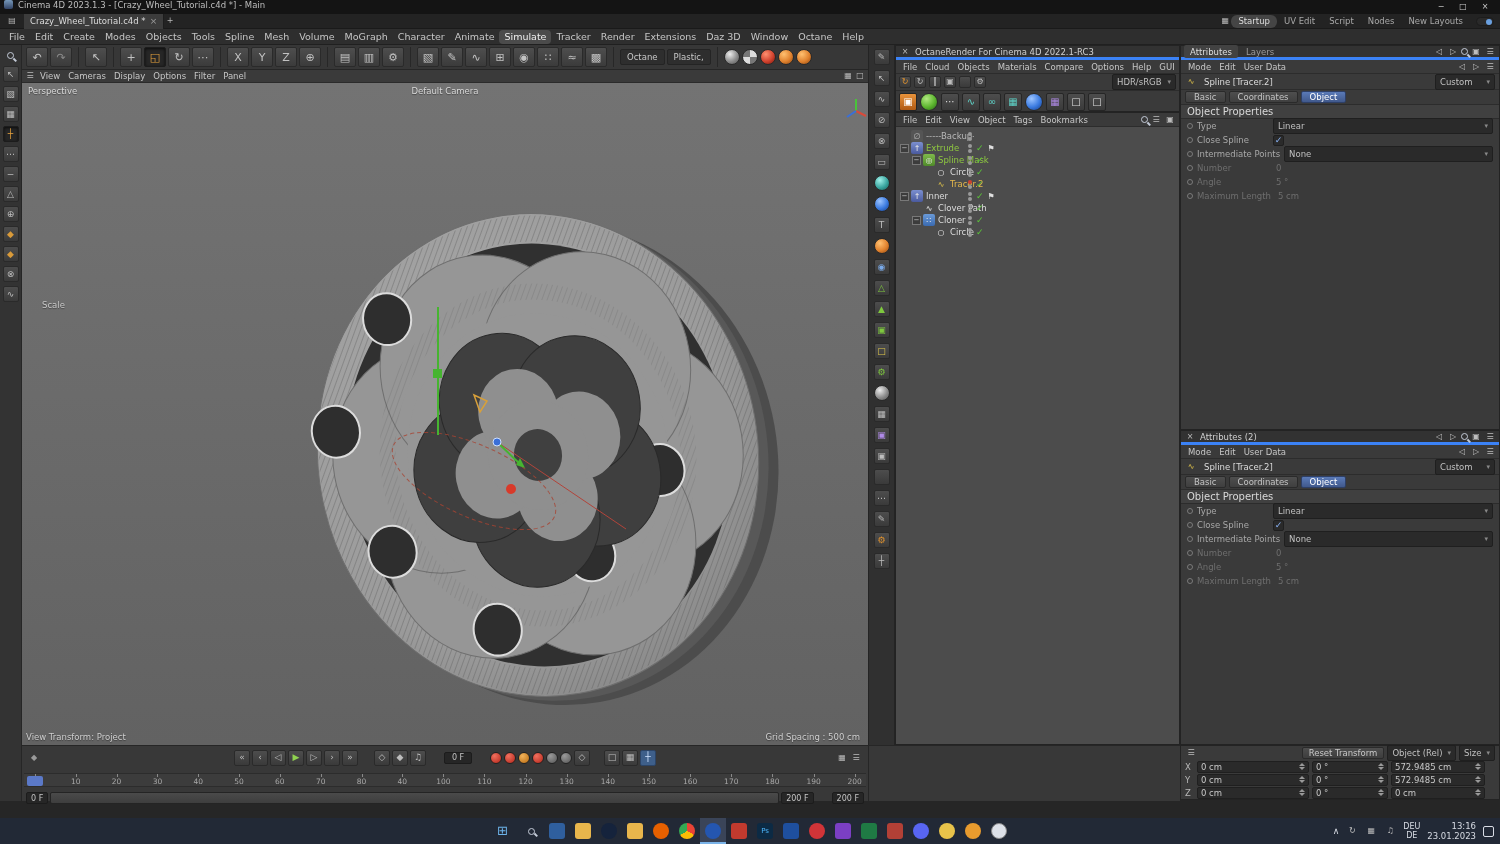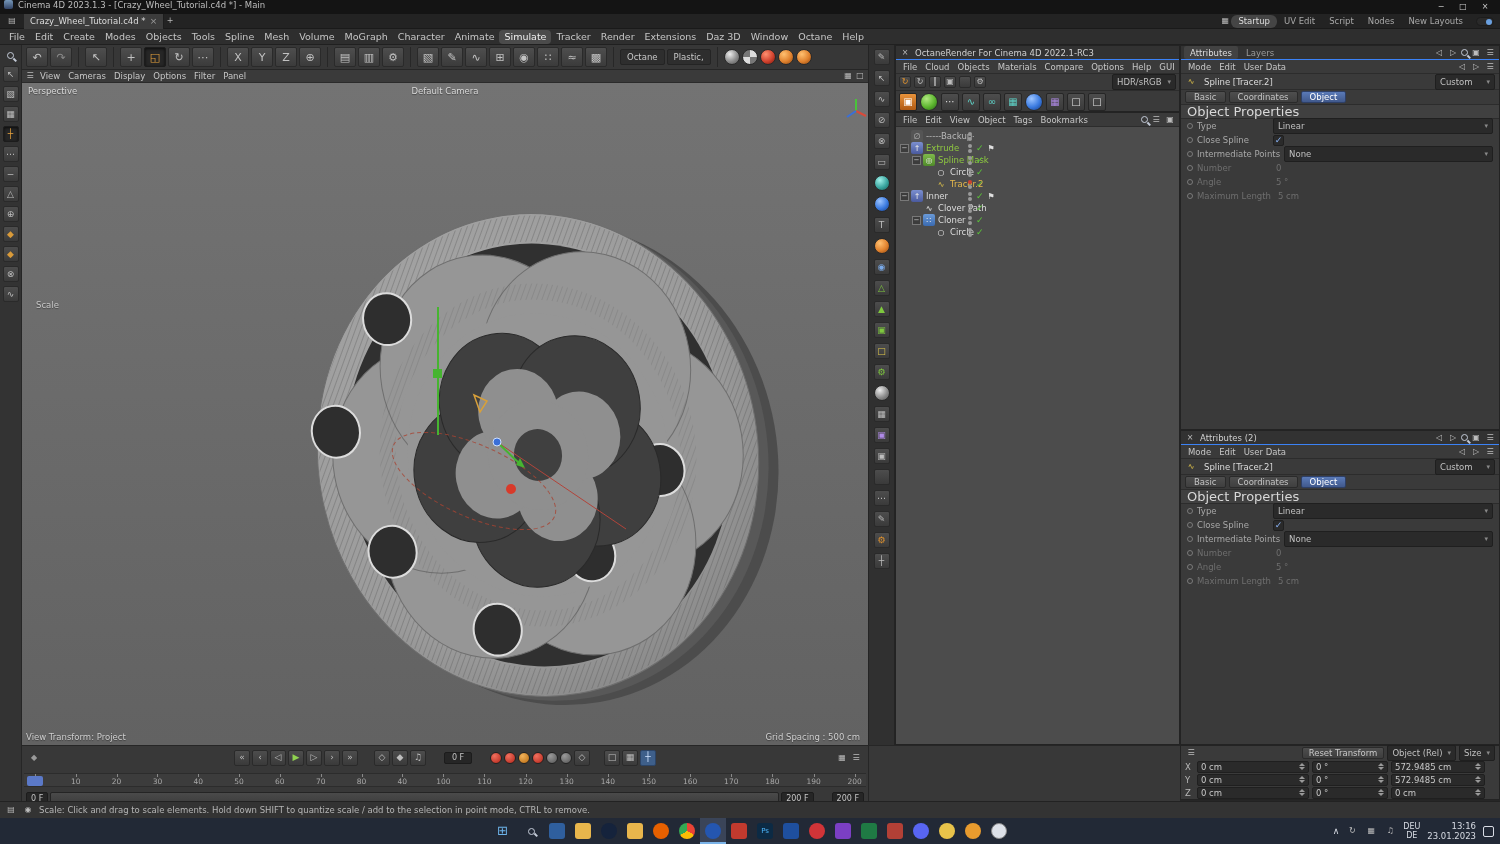--- a/index.html
+++ b/index.html
@@ -82,32 +82,32 @@
 #vp{position:absolute;left:22px;top:70px;width:846px;height:675px;background:#3a3a3a}
 .vp-menubar{height:13px;background:#3a3a3a;display:flex;align-items:center;border-bottom:1px solid #2b2b2b;padding:0 2px}
 .vp-canvas{position:absolute;left:0;top:13px;width:846px;height:662px;overflow:hidden;background:#6b6b6b}
 .vp-label{position:absolute;font-size:8.5px;color:#d8d8d8;text-shadow:0 1px 1px rgba(0,0,0,.4)}
 
 #right-strip{position:absolute;left:868px;top:45px;width:27px;height:700px;background:#303030;
   border-left:1px solid #242424;border-right:1px solid #242424;display:flex;flex-direction:column;
   align-items:center;gap:5px;padding-top:4px}
 
 .panel{position:absolute;background:#3a3a3a;border:1px solid #232323}
-.phead{height:14px;background:#323232;display:flex;align-items:center;padding:0 3px;gap:2px;border-bottom:1px solid #3b82f6}
+.phead{height:14px;background:#323232;display:flex;align-items:center;padding:0 3px;gap:2px;border-bottom:3px solid #3b82f6}
 .ptab1{padding:0 6px;font-size:8.5px;color:#9a9a9a;height:13px;display:inline-flex;align-items:center}
 .ptab1.active{background:#424242;color:#ddd;border-radius:2px}
 .pmenu{height:14px;display:flex;align-items:center;padding:0 3px;border-bottom:1px solid #2c2c2c;gap:2px}
 .mrow{display:flex;align-items:center}
 .pobj{height:16px;display:flex;align-items:center;padding:0 4px;gap:4px;border-bottom:1px solid #2c2c2c}
 .pobj-t{font-size:8.5px;color:#dcdcdc}
 .ptabs{height:15px;display:flex;align-items:center;gap:3px;padding:0 4px;border-bottom:1px solid #2c2c2c}
 .ptab{height:12px;padding:0 8px;background:linear-gradient(#4e4e4e,#3f3f3f);border:1px solid #2a2a2a;
   border-radius:2px;font-size:8.5px;display:inline-flex;align-items:center;color:#c4c4c4}
 .ptab.active{background:linear-gradient(#5a7ab8,#41598c);color:#fff;border-color:#2e3f66}
-.psec{height:14px;display:flex;align-items:center;padding:0 6px;font-size:13px;color:#d8d8d8;
+.psec{height:14px;display:flex;align-items:center;padding:0 6px;font-size:10px;color:#d8d8d8;
   background:#404040;border-bottom:1px solid #2c2c2c}
 .arow{height:14px;display:flex;align-items:center;padding:0 6px;gap:4px}
 .pdot{width:6px;height:6px;min-width:6px;border:1px solid #7a7a7a;border-radius:50%}
 .albl{min-width:72px;font-size:8.5px;color:#a8a8a8;white-space:nowrap}
 .arow.dis .albl{color:#6e6e6e}
 .dval{font-size:8.5px;color:#6e6e6e;padding-left:3px}
 .dd{display:inline-flex;align-items:center;background:#2a2a2a;border:1px solid #1f1f1f;border-radius:2px;
   color:#c0c0c0;font-size:8.5px;padding:0 4px;height:16px;white-space:nowrap}
 .dd::after{content:"▾";font-size:7px;color:#8a8a8a;margin-left:auto;padding-left:5px}
 .dd.grow{flex:1}
@@ -388,21 +388,21 @@
           <circle cx="489" cy="406" r="5" fill="#d83a2a"></circle>
         </g>
         <g transform="translate(822,14)">
           <line x1="12" y1="14" x2="12" y2="2" stroke="#49c43a" stroke-width="2"></line>
           <line x1="12" y1="14" x2="22" y2="19" stroke="#d84a3a" stroke-width="2"></line>
           <line x1="12" y1="14" x2="3" y2="20" stroke="#3a6fd8" stroke-width="2"></line>
         </g>
       </svg>
       <span class="vp-label" style="left:6px;top:3px">Perspective</span>
       <span class="vp-label" style="left:50%;top:3px;transform:translateX(-50%)">Default Camera</span>
-      <span class="vp-label" style="left:14px;top:217px;color:#c8c8c8">Scale</span>
+      <span class="vp-label" style="left:20px;top:217px;color:#c8c8c8">Scale</span>
       <span class="vp-label" style="left:4px;bottom:3px;color:#cfcfcf">View Transform: Project</span>
       <span class="vp-label" style="right:8px;bottom:3px;color:#cfcfcf">Grid Spacing : 500 cm</span>
     </div>
   </div>
 
   <div id="right-strip">
     <span class="ic g-pen"></span>
     <span class="ic g-cursor"></span>
     <span class="ic g-wave"></span>
     <span class="ic g-slash"></span>
@@ -885,25 +885,20 @@
     <div class="tl-range">
       <span class="rbox">0 F</span>
       <span class="rtrack"></span>
       <span class="rbox">200 F</span>
       <span style="width:14px"></span>
       <span class="rbox">200 F</span>
     </div>
   </div>
   <div id="tl-filler"></div>
 
-  <div id="statusbar">
-    <span class="ic sm flat g-render"></span>
-    <span class="ic sm flat g-def"></span>
-    <span>Scale: Click and drag to scale elements. Hold down SHIFT to quantize scale / add to the selection in point mode, CTRL to remove.</span>
-  </div>
 
   <div id="taskbar">
     <span style="width:492px"></span>
     <span class="tb-slot">
         <span class="app" style="background:transparent;border:0;color:#6cb2e8;font-size:13px">⊞</span>
       </span>
     <span class="tb-slot">
         <span class="magnifier"></span>
       </span>
     <span class="tb-slot">

